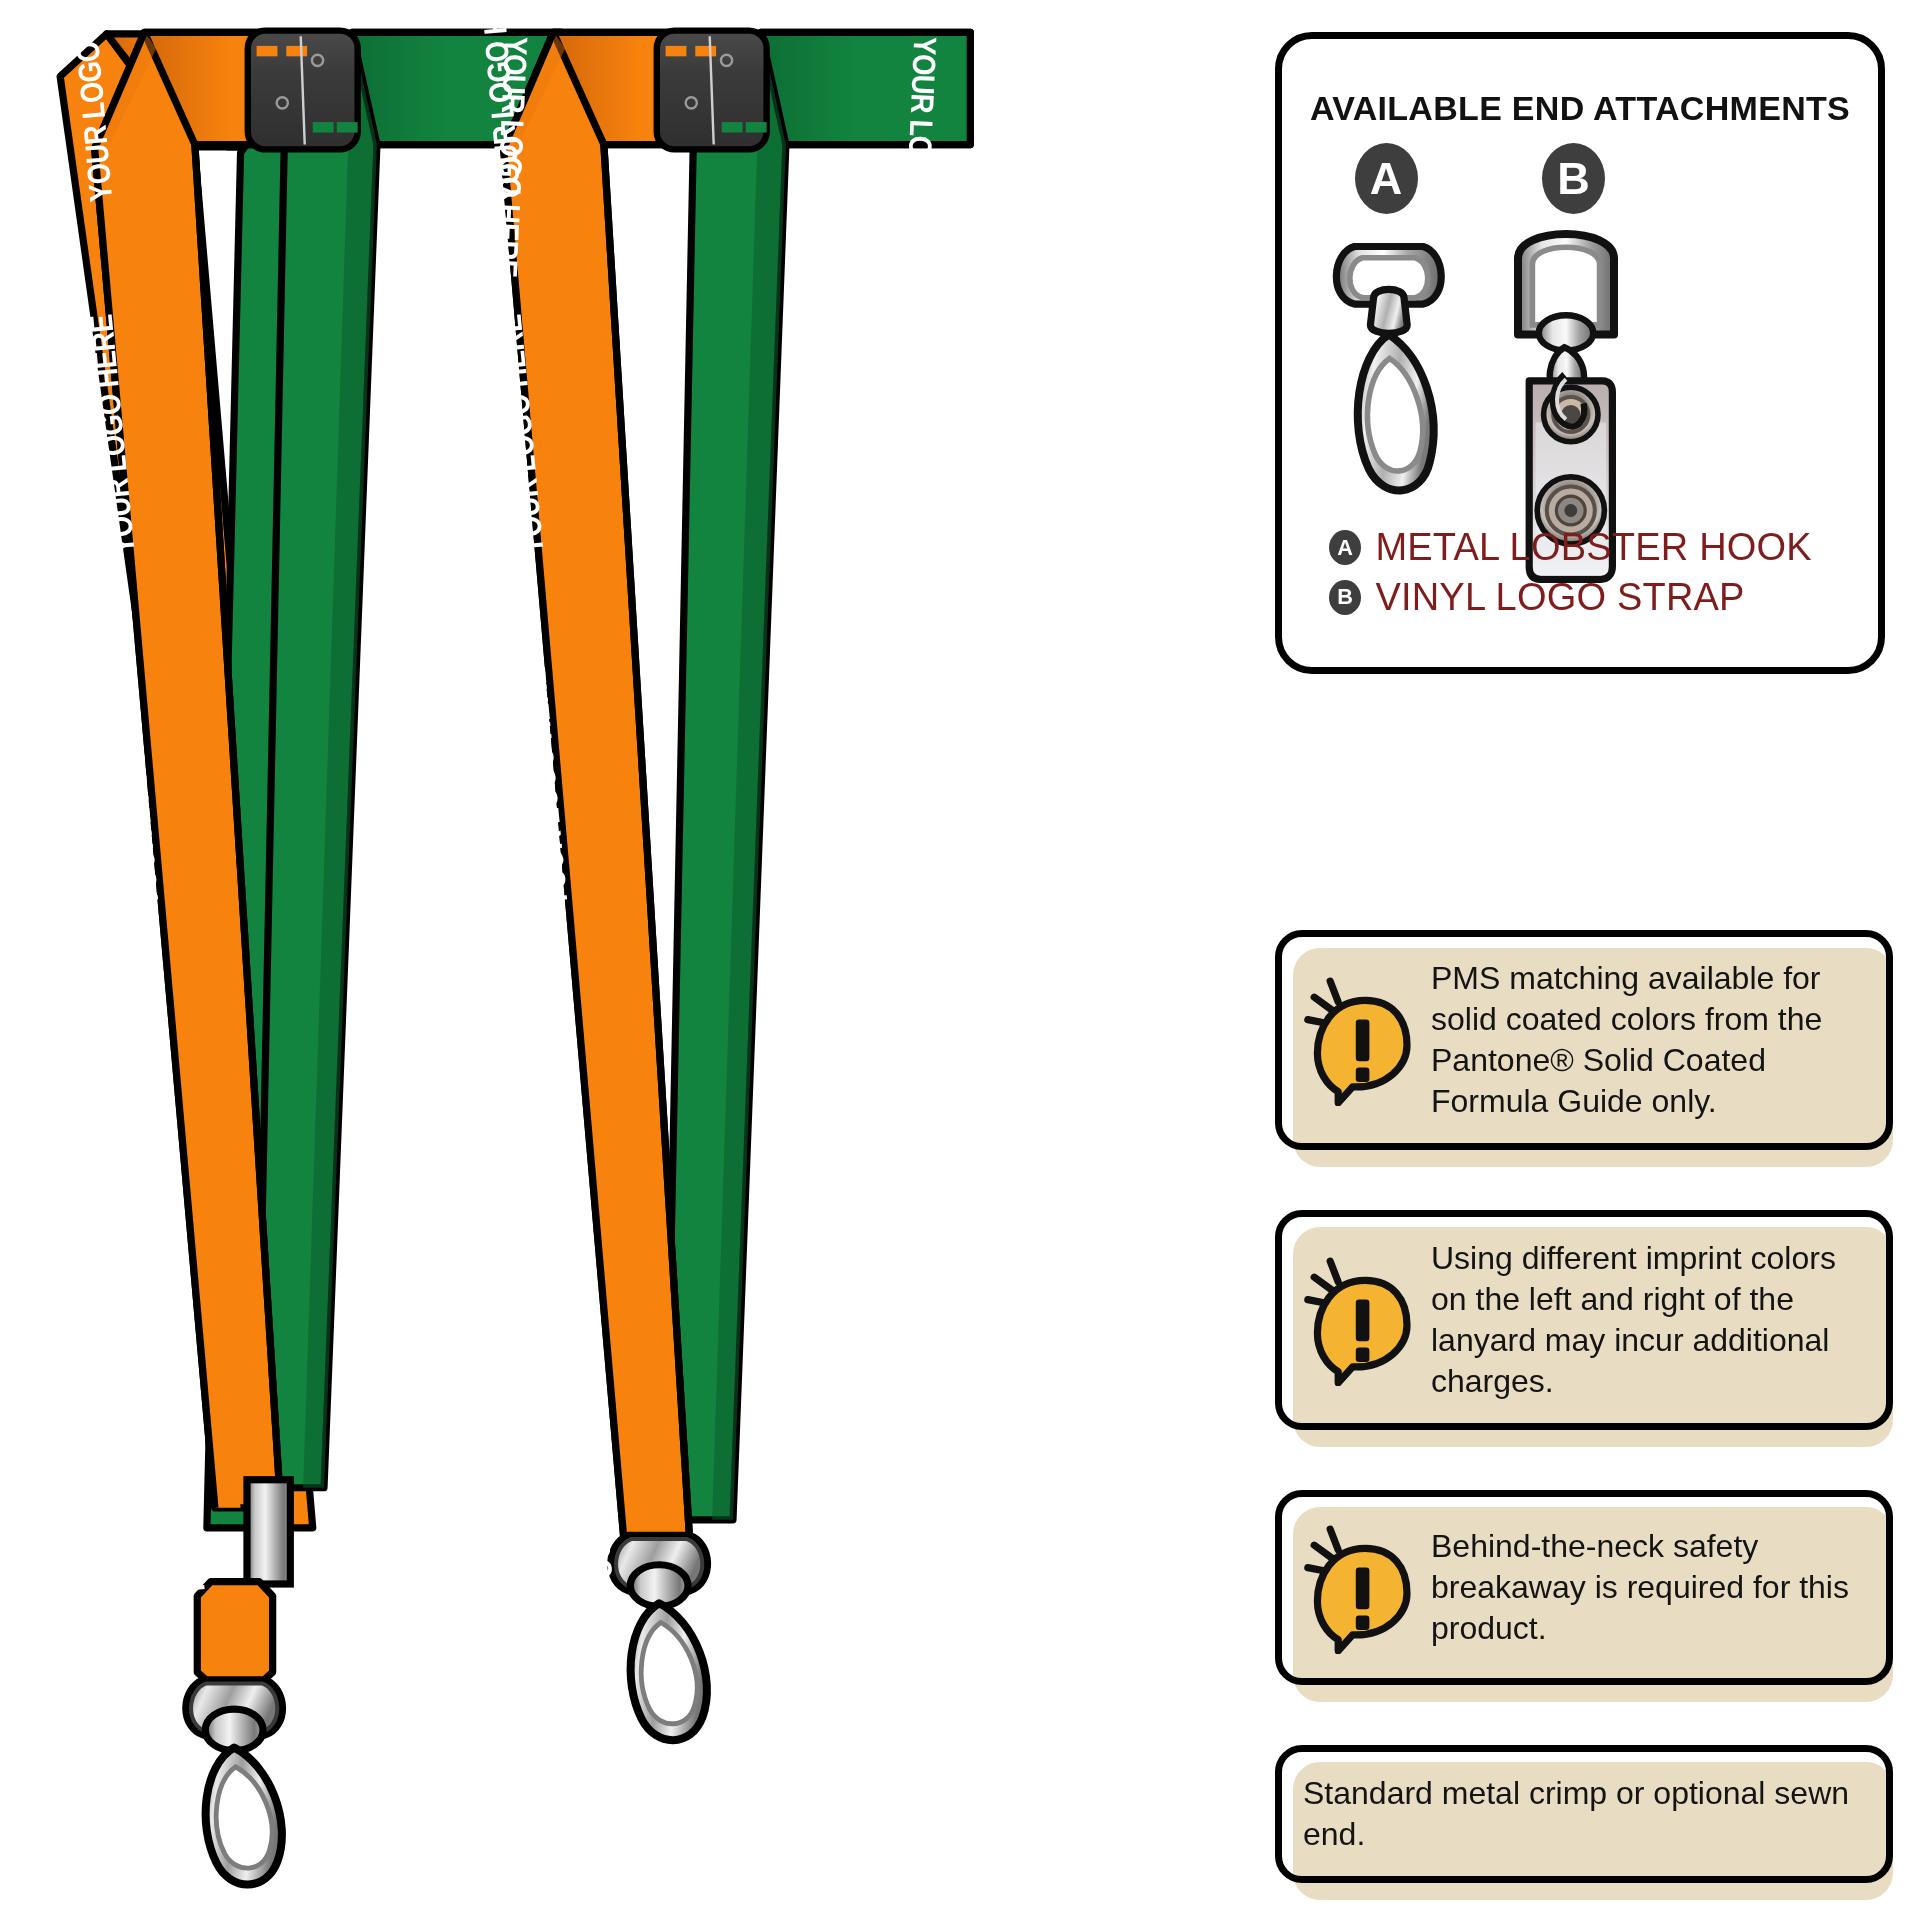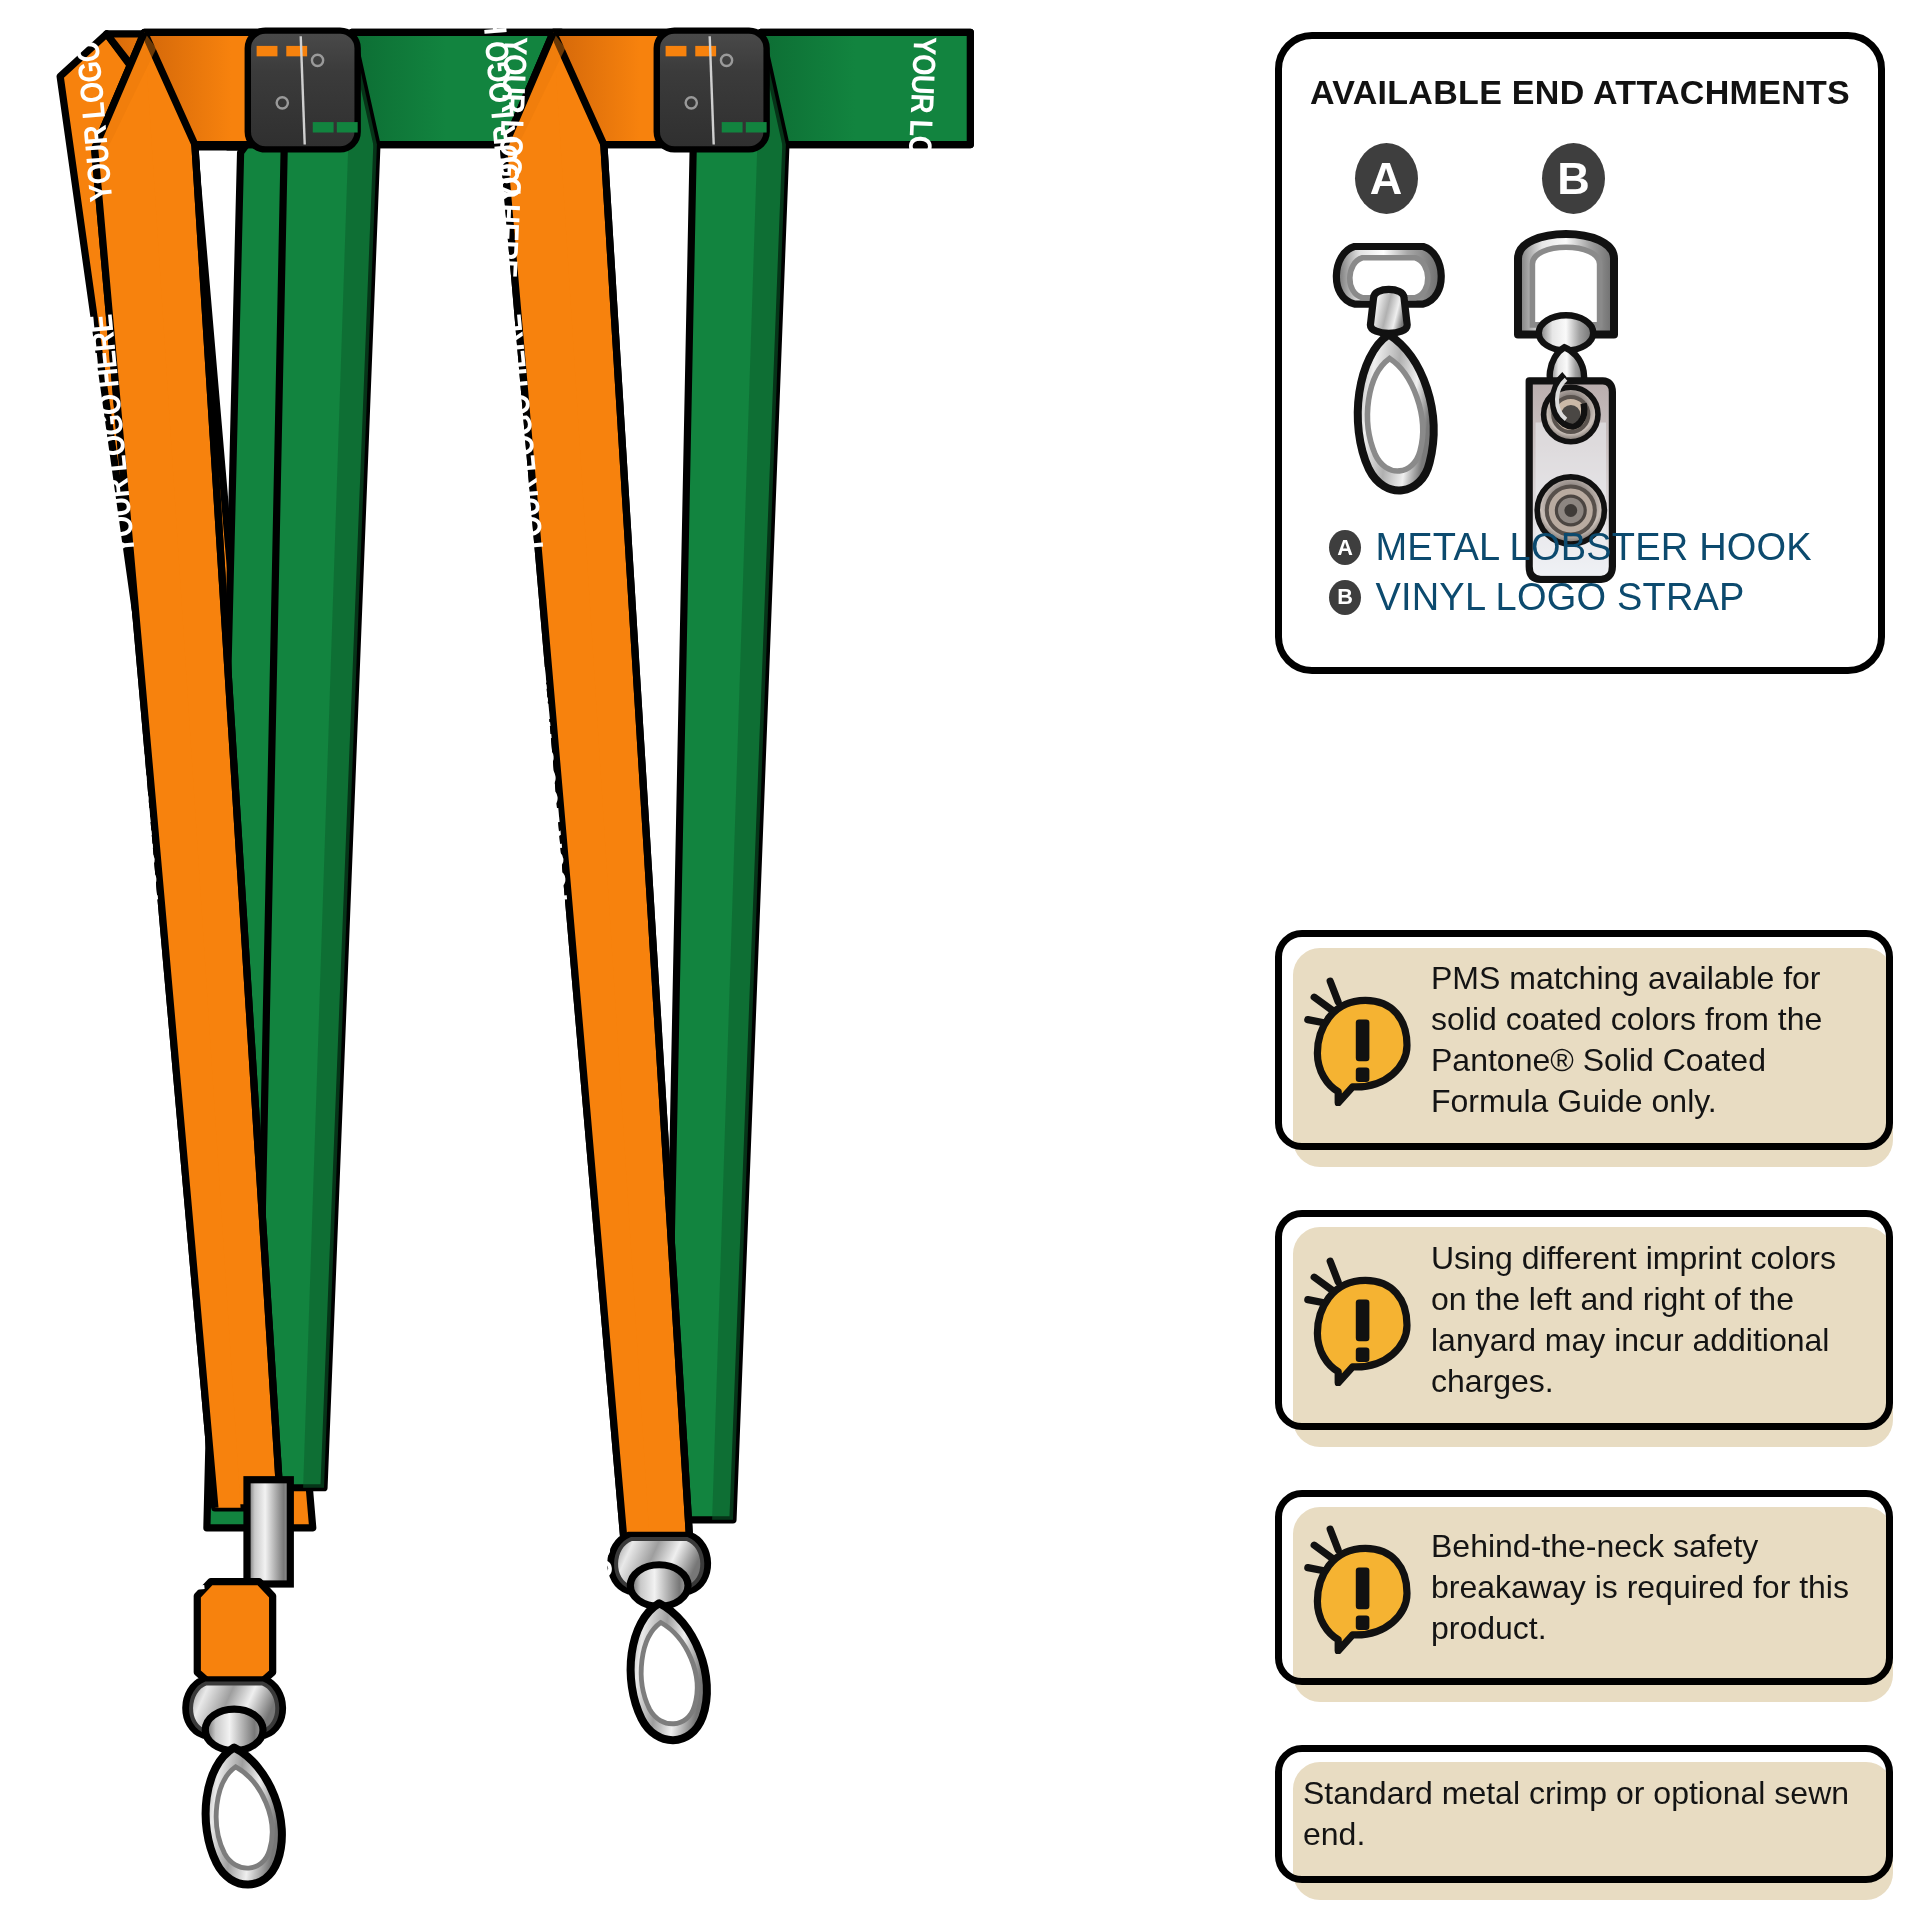--- a/index.html
+++ b/index.html
@@ -41,21 +41,21 @@
     border: 7.2px solid #000000;
     border-radius: 37px;
     background: #ffffff;
   }
   .attachments-title {
     text-align: center;
     font-size: 34px;
     font-weight: 700;
     letter-spacing: 0.3px;
     color: #121212;
-    margin-top: 34px;
+    margin-top: 50px;
     font-family: "Liberation Sans", sans-serif;
   }
   .attachment-figs {
     position: absolute;
     top: 104px;
     left: 0;
     width: 100%;
     height: 385px;
   }
   .fig {
@@ -95,21 +95,21 @@
     background: #3e3e3e;
     color: #fff;
     font-size: 21.7px;
     font-weight: 700;
     display: flex; align-items: center; justify-content: center;
     flex: 0 0 auto;
     margin-right: 14.4px;
   }
   .legend-text {
     font-size: 38px;
-    color: #0c4a6e;
+    color: #7f1d1d;
     letter-spacing: 0.2px;
     font-weight: 300;
     font-family: "Liberation Sans", sans-serif;
   }
 
   
   .notes {
     position: absolute;
     left: 1275px;
     top: 930px;

